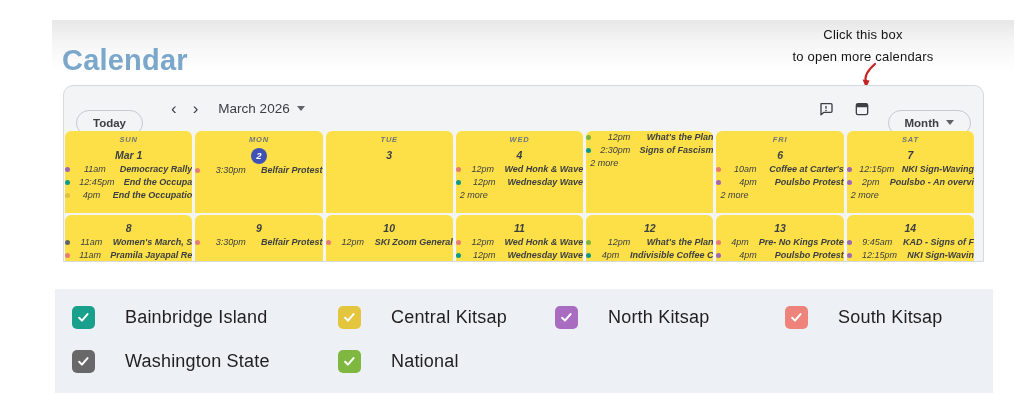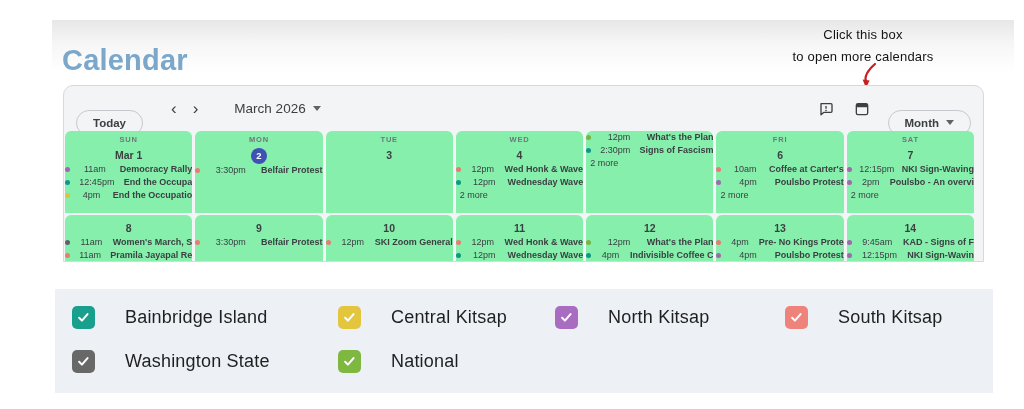--- a/index.html
+++ b/index.html
@@ -43,21 +43,21 @@
     display: inline-flex; align-items: center; gap: 7px;
     border: 1px solid #c6c9ce; border-radius: 999px;
     padding: 6px 16px; font-size: 11.5px; font-weight: 600; color: #3c4043;
     background: transparent; cursor: pointer; margin-top: 28px;
   }
   .nav-arrow {
     font-size: 17px; color: #3c4043; padding: 0 8px; cursor: pointer; line-height: 1;
   }
   #nav-prev { margin-left: 20px; }
   #date-label-wrap {
-    display: inline-flex; align-items: center; gap: 7px; margin-left: 28px;
+    display: inline-flex; align-items: center; gap: 7px; margin-left: 12px;
     font-size: 13.5px; font-weight: 500; color: #3c4043; cursor: pointer;
   }
   .caret-down {
     width: 0; height: 0; border-left: 4px solid transparent;
     border-right: 4px solid transparent; border-top: 5px solid #5f6368;
     display: inline-block;
   }
   #toolbar-spacer { flex: 1; }
   .tb-icon { display: inline-flex; cursor: pointer; }
   #open-cal-icon { margin-left: 20px; }
@@ -65,22 +65,23 @@
 
   
   #grid {
     display: grid;
     grid-template-columns: repeat(7, 1fr);
     grid-template-rows: 82px 70px;
     gap: 2px 3px;
     padding: 0 9px 0 1px;
   }
   .day-cell {
-    background: #86efac; border-radius: 6px 6px 0 0; overflow: hidden;
+    background: #fde047; border-radius: 6px 6px 0 0; overflow: hidden;
     cursor: pointer;
+    font-style: italic;
   }
   .day-head { text-align: center; padding-top: 3px; }
   .weekday {
     display: block; font-size: 7.5px; font-weight: 600; letter-spacing: 0.8px;
     color: #70757a; line-height: 11px;
   }
   .datenum {
     display: inline-block; font-size: 10.5px; font-weight: 700; color: #3c4043;
     line-height: 14px;
   }

